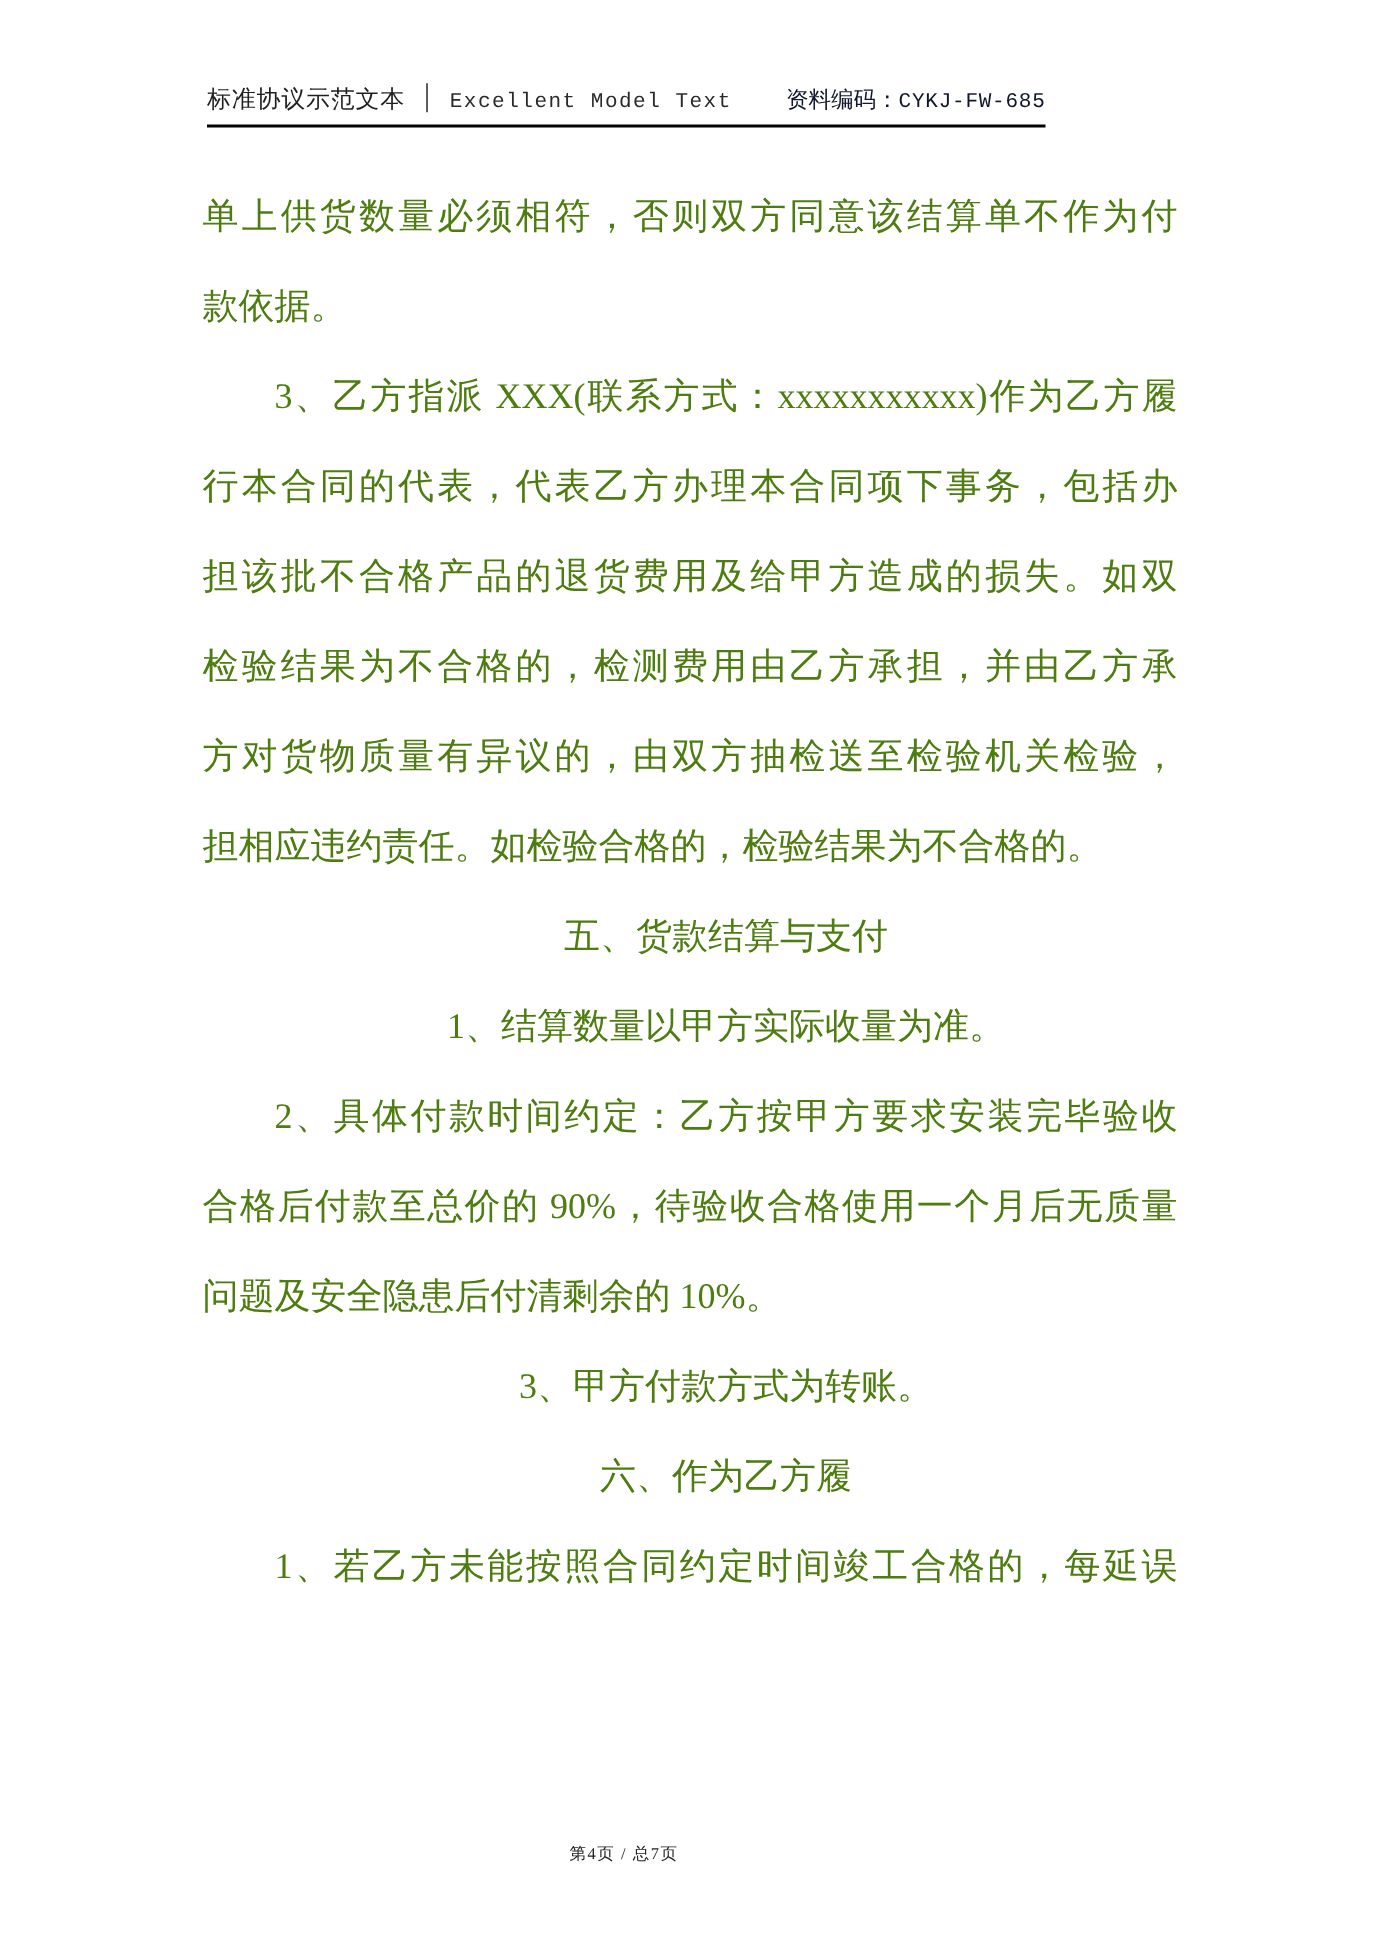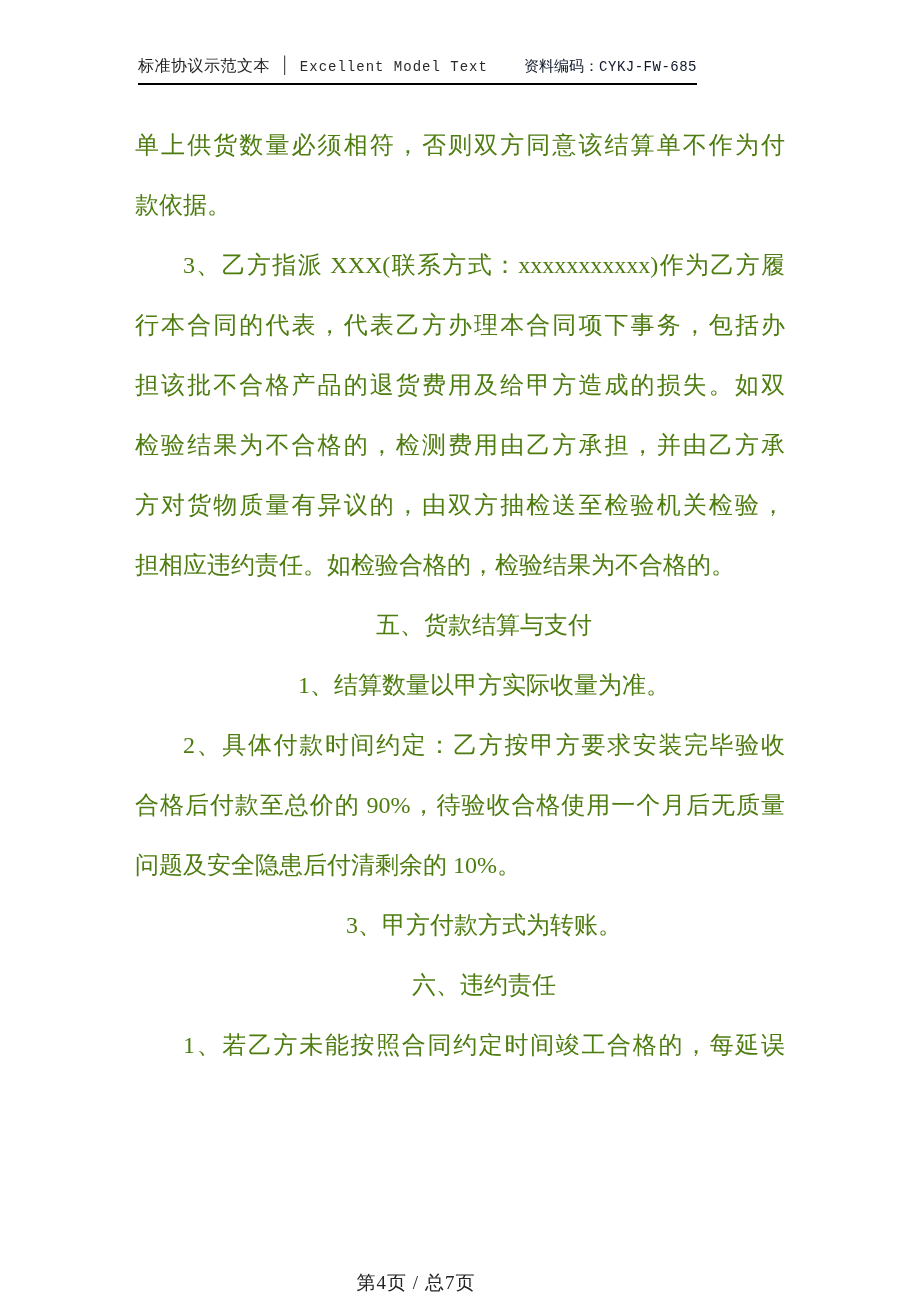--- a/index.html
+++ b/index.html
@@ -95,24 +95,23 @@
     text-align: center;
   }
 
   
   .page-footer {
     position: absolute;
     left: 0;
     right: 0;
     top: 1228px;
     text-align: center;
-    font-size: 19px;
+    font-size: 11px;
     letter-spacing: 1px;
     color: #222222;
-    margin-top: 42px;
   }
 </style>
 </head>
 <body>
 
 <div class="page">
 
   <header class="page-header">
     <div class="header-left">
       <span>标准协议示范文本</span><span class="sep">│</span><span class="latin">Excellent Model Text</span>
@@ -131,21 +130,21 @@
     <div class="bline fill">担该批不合格产品的退货费用及给甲方造成的损失。如双</div>
     <div class="bline fill">检验结果为不合格的，检测费用由乙方承担，并由乙方承</div>
     <div class="bline fill">方对货物质量有异议的，由双方抽检送至检验机关检验，</div>
     <div class="bline">担相应违约责任。如检验合格的，检验结果为不合格的。</div>
     <div class="bline ind">五、货款结算与支付</div>
     <div class="bline ind">1、结算数量以甲方实际收量为准。</div>
     <div class="bline ind fill">2、具体付款时间约定：乙方按甲方要求安装完毕验收</div>
     <div class="bline fill">合格后付款至总价的 90%，待验收合格使用一个月后无质量</div>
     <div class="bline">问题及安全隐患后付清剩余的 10%。</div>
     <div class="bline ind">3、甲方付款方式为转账。</div>
-    <div class="bline ind">六、违约责任</div>
+    <div class="bline ind">六、作为乙方履</div>
     <div class="bline ind fill">1、若乙方未能按照合同约定时间竣工合格的，每延误</div>
   </main>
 
   <footer class="page-footer">
     <span>第4页 / 总7页</span>
   </footer>
 
 </div>
 
 </body></html>

